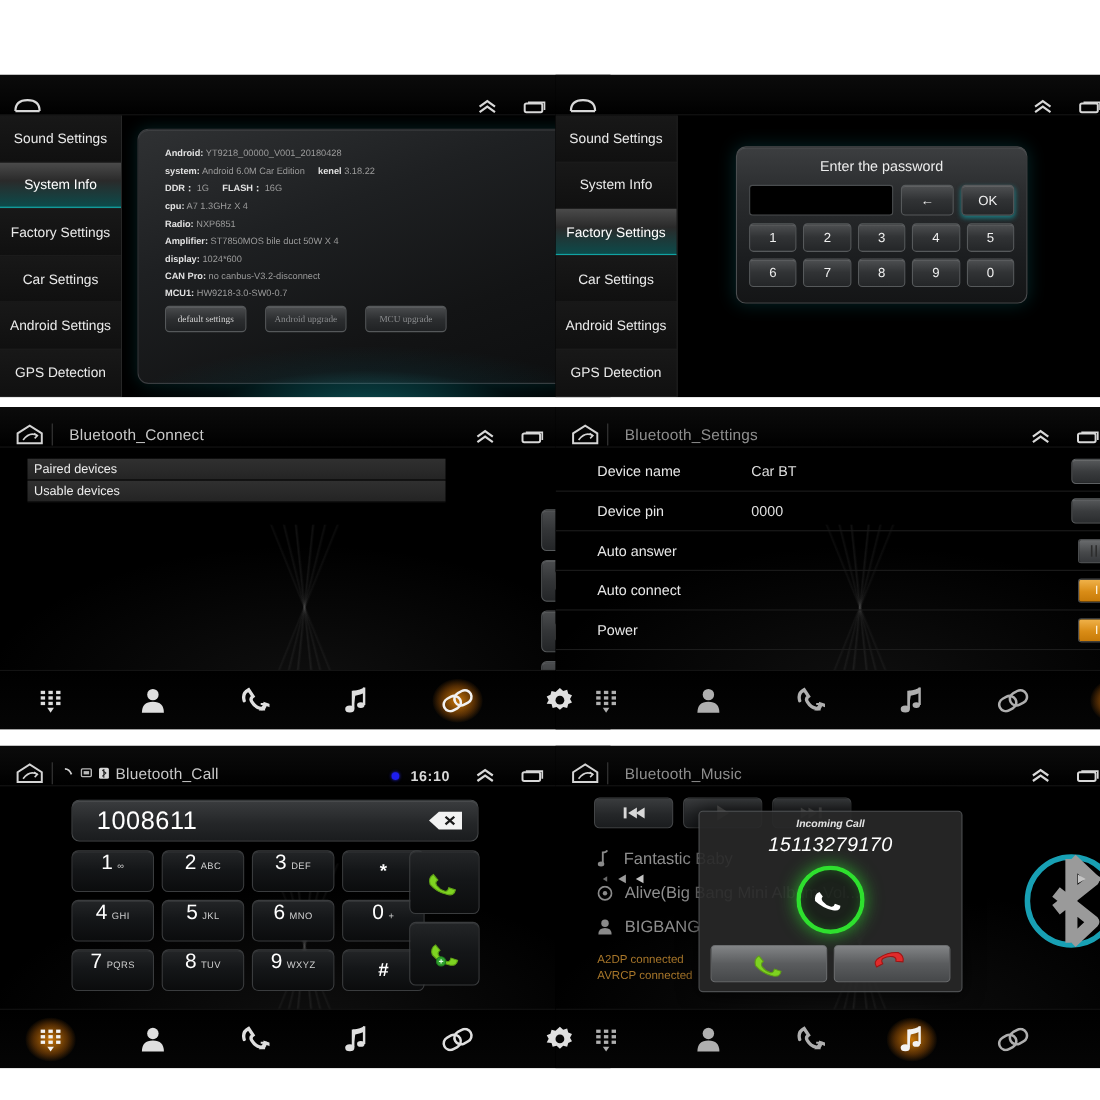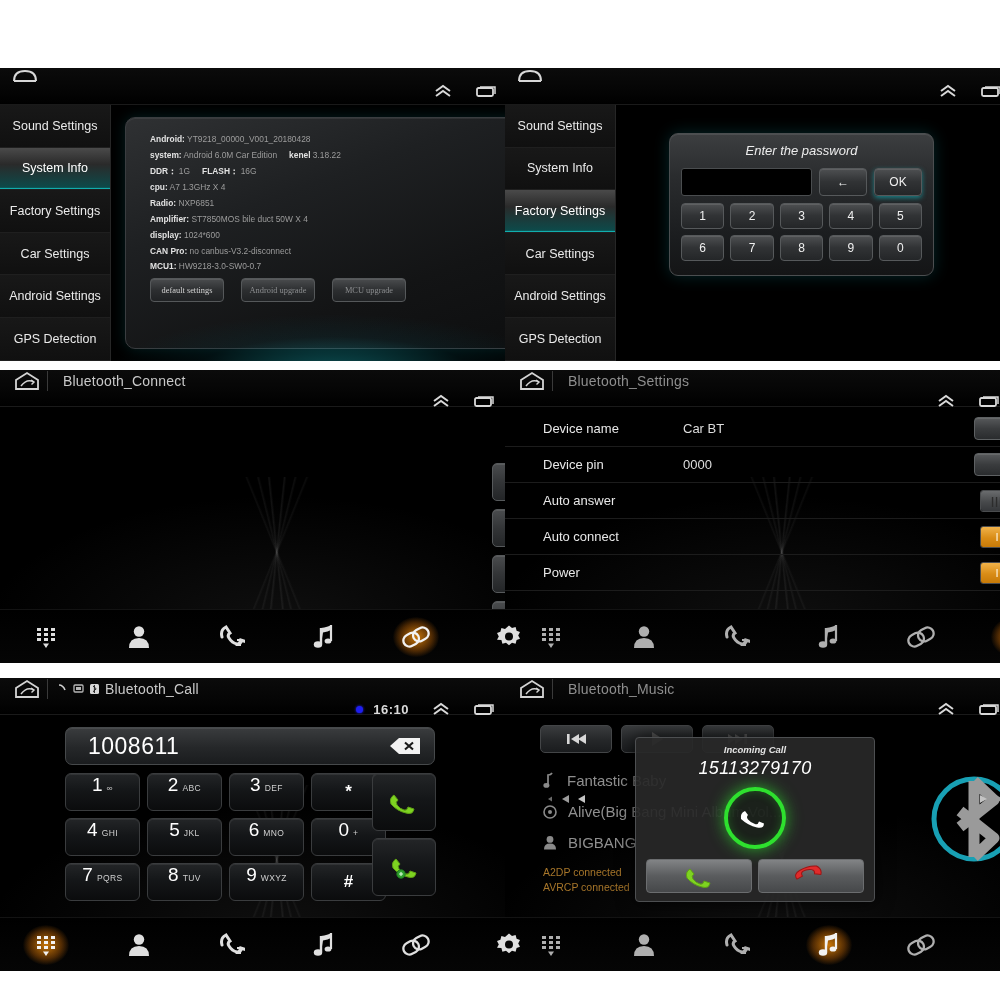--- a/index.html
+++ b/index.html
@@ -26,23 +26,22 @@
   #panel-btconnect{ left: 0;   top: 370px; }
   #panel-btsettings{left: 505px; top: 370px; }
   #panel-btcall   { left: 0;   top: 678px; }
   #panel-btmusic  { left: 505px; top: 678px; }
 
   
   .statusbar {
     position: relative;
     height: 37px;
     background: linear-gradient(180deg,#0b0b0b 0%,#050505 60%,#000 100%);
-    display: flex; align-items: flex-start;
+    display: flex; align-items: flex-end;
     border-bottom: 1px solid #1a1a1a;
-    flex-direction: column;
   }
   .sb-left { display: flex; align-items: center; padding-left: 12px; gap: 5px; }
   .sb-title {
     color: #c9c9c9; font-size: 14px; letter-spacing: .2px;
     margin-left: 10px; white-space: nowrap;
   }
   .sb-title.dim { color: #8e8e8e; }
   .sb-right {
     margin-left: auto; display: flex; align-items: center;
     gap: 22px; padding-right: 14px;
@@ -95,21 +94,21 @@
   
   .pw-body { position:relative; height:256px; background:#000; display:flex; }
   .pw-stage { flex:1; position:relative; }
   .pw-dialog {
     position:absolute; left:53px; top:28px; width:265px; border-radius:9px;
     background:linear-gradient(180deg,#3c3e40 0%,#2a2c2e 30%,#1b1d1f 72%,#141516 100%);
     border:1px solid #4b4e50;
     box-shadow: inset 0 1px 0 rgba(255,255,255,.09), 0 0 16px rgba(20,190,200,.2);
     padding:9px 11px 14px 11px;
   }
-  .pw-title { text-align:center; color:#ededed; font-size:13px; margin-bottom:10px;font-style:italic; }
+  .pw-title { text-align:center; color:#ededed; font-size:13px; margin-bottom:10px; }
   .pw-row1 { display:flex; gap:7px; margin-bottom:7px; }
   .pw-input {
     flex:1; height:28px; background:#000; border:1px solid #4a4d4f; border-radius:3px;
   }
   .keybtn {
     border-radius:4px; height:28px;
     background:linear-gradient(180deg,#4e5052 0%,#313335 48%,#242628 100%);
     border:1px solid #56595b;
     box-shadow: inset 0 1px 0 rgba(255,255,255,.10);
     display:flex; align-items:center; justify-content:center;
@@ -454,20 +453,24 @@
           <svg width="24" height="18" viewBox="0 0 24 18">
               <path d="M21 4 L21 9 Q21 13 16 13 L5 13" fill="none" stroke="#d8d8d8" stroke-width="2.2"></path>
               <path d="M8 8 L3.5 13 L8 17" fill="none" stroke="#d8d8d8" stroke-width="2.2"></path>
             </svg>
         </span>
       </div>
     </div>
 
     <div class="bt-body">
       <div class="floor"></div>
+      <div class="dev-list" id="bt-groups">
+          <div class="dev-row">Paired devices</div>
+          <div class="dev-row">Usable devices</div>
+        </div>
       <div class="side-actions">
         <div class="act-btn">
           <svg width="24" height="24" viewBox="0 0 24 24">
               <circle cx="10" cy="10" r="6.2" fill="none" stroke="#fff" stroke-width="2.2"></circle>
               <path d="M14.8 14.8 L20 20" stroke="#fff" stroke-width="2.6" stroke-linecap="round"></path>
             </svg>
         </div>
         <div class="act-btn">
           <svg width="26" height="24" viewBox="0 0 26 24">
               <rect x="4" y="3" width="12" height="18" rx="2" fill="none" stroke="#fff" stroke-width="1.8"></rect>

